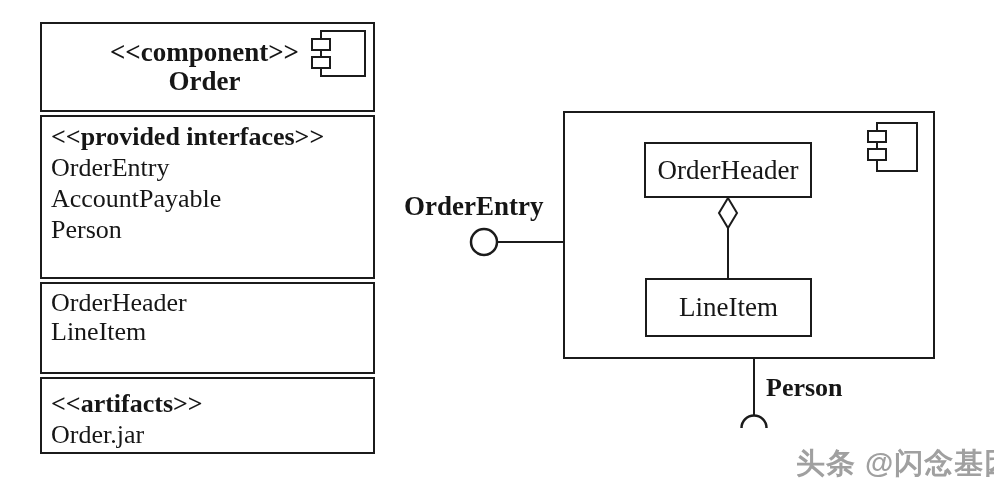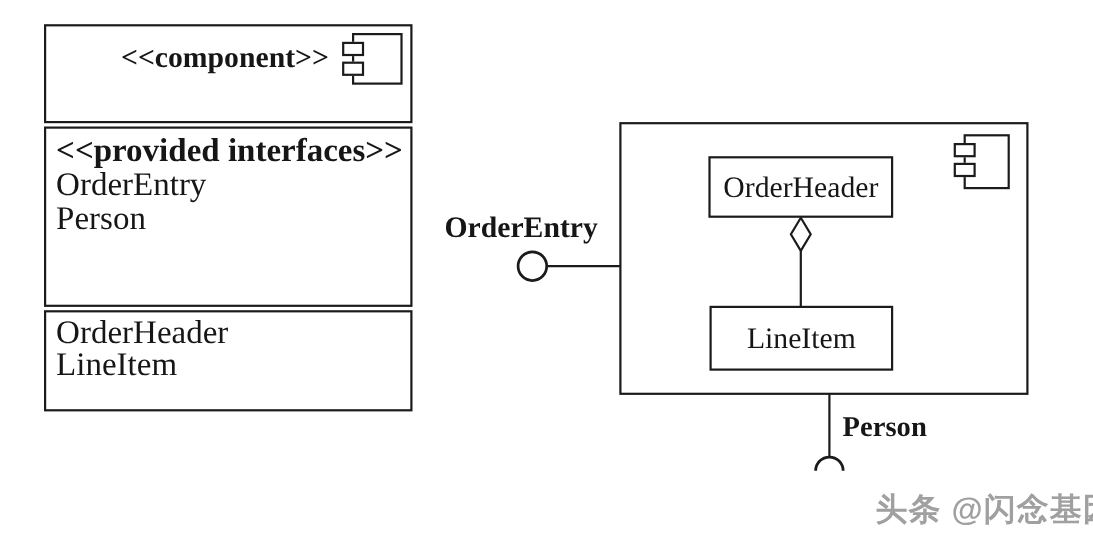--- a/index.html
+++ b/index.html
@@ -36,21 +36,21 @@
     text-align: center;
     padding-top: 14px;
     padding-right: 15px;
   }
   .comp-header .line { font-size: 27px; line-height: 29px; }
   .c2 { height: 164px; }
   .c3 { height: 92px; }
   .c3 .line { line-height: 29px; }
   .c4 { height: 77px; padding-top: 9px; }
   .line {
-    font-size: 30px;
+    font-size: 26px;
     line-height: 31px;
     white-space: nowrap;
   }
   .stereo { font-weight: bold; }
 
   
   .comp-icon {
     position: absolute;
     box-sizing: border-box;
     border: 2px solid #1b1b1b;
@@ -127,37 +127,43 @@
 </style>
 </head>
 <body>
 
 <div class="canvas">
 
   <div class="spec-box">
 
     <div class="compartment comp-header">
       <div class="line stereo">&lt;&lt;component&gt;&gt;</div>
+      <div class="line stereo">Order</div>
       <div class="comp-icon spec-icon">
         <span class="icon-tab tab1"></span>
         <span class="icon-tab tab2"></span>
       </div>
     </div>
 
     <div class="compartment c2">
       <div class="line stereo">&lt;&lt;provided interfaces&gt;&gt;</div>
       <div class="line">OrderEntry</div>
+      <div class="line">AccountPayable</div>
       <div class="line">Person</div>
     </div>
 
     <div class="compartment c3">
       <div class="line">OrderHeader</div>
       <div class="line">LineItem</div>
     </div>
 
+    <div class="compartment c4">
+      <div class="line stereo">&lt;&lt;artifacts&gt;&gt;</div>
+      <div class="line">Order.jar</div>
+    </div>
 
   </div>
 
   <div class="view-box">
     <div class="comp-icon view-icon">
       <span class="icon-tab tab1"></span>
       <span class="icon-tab tab2"></span>
     </div>
   </div>
 

